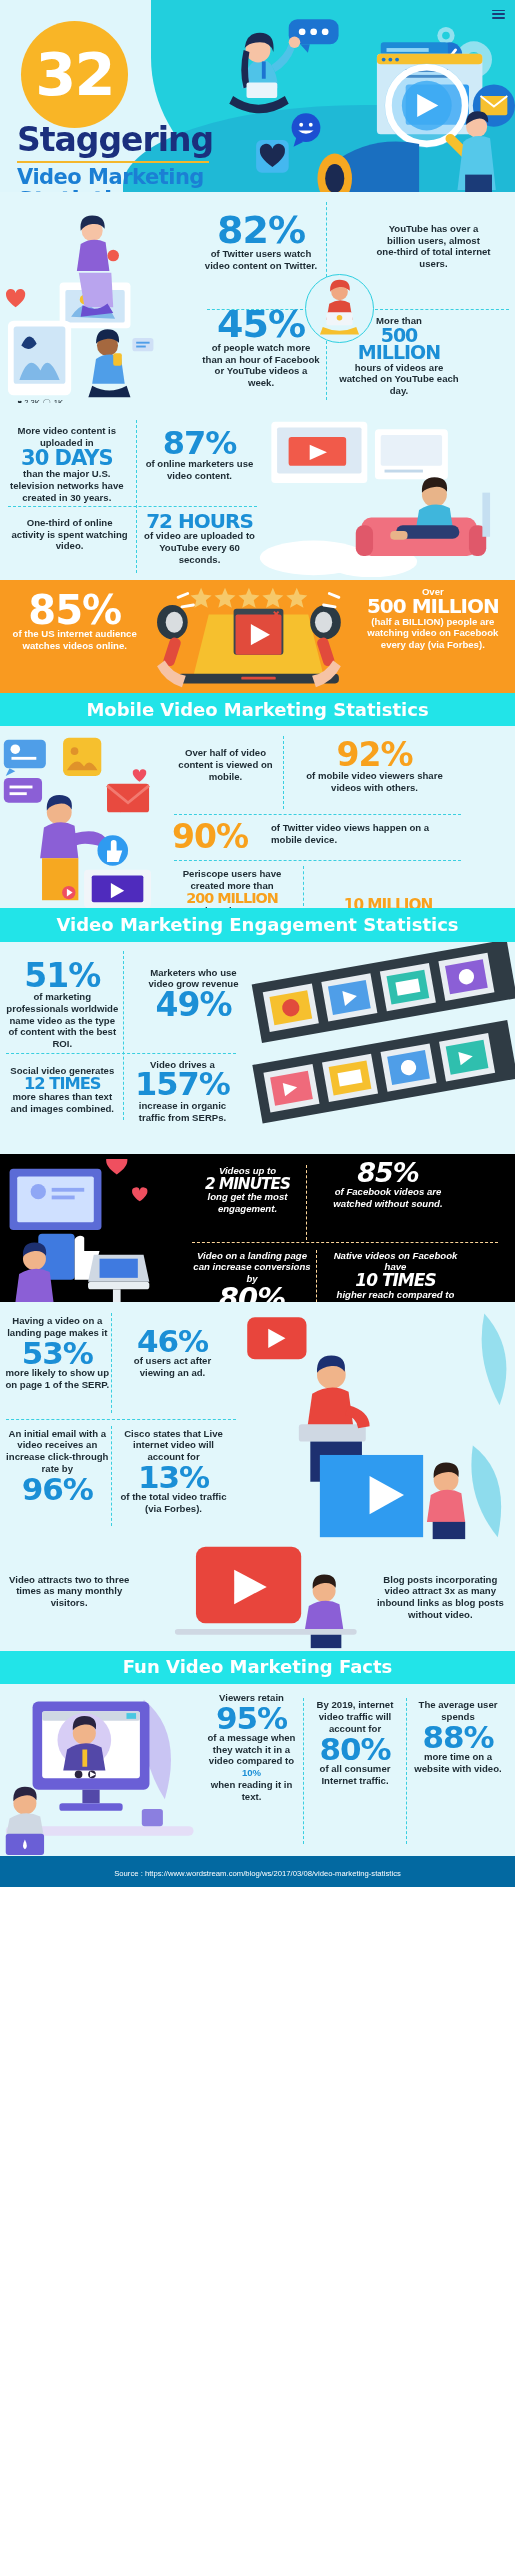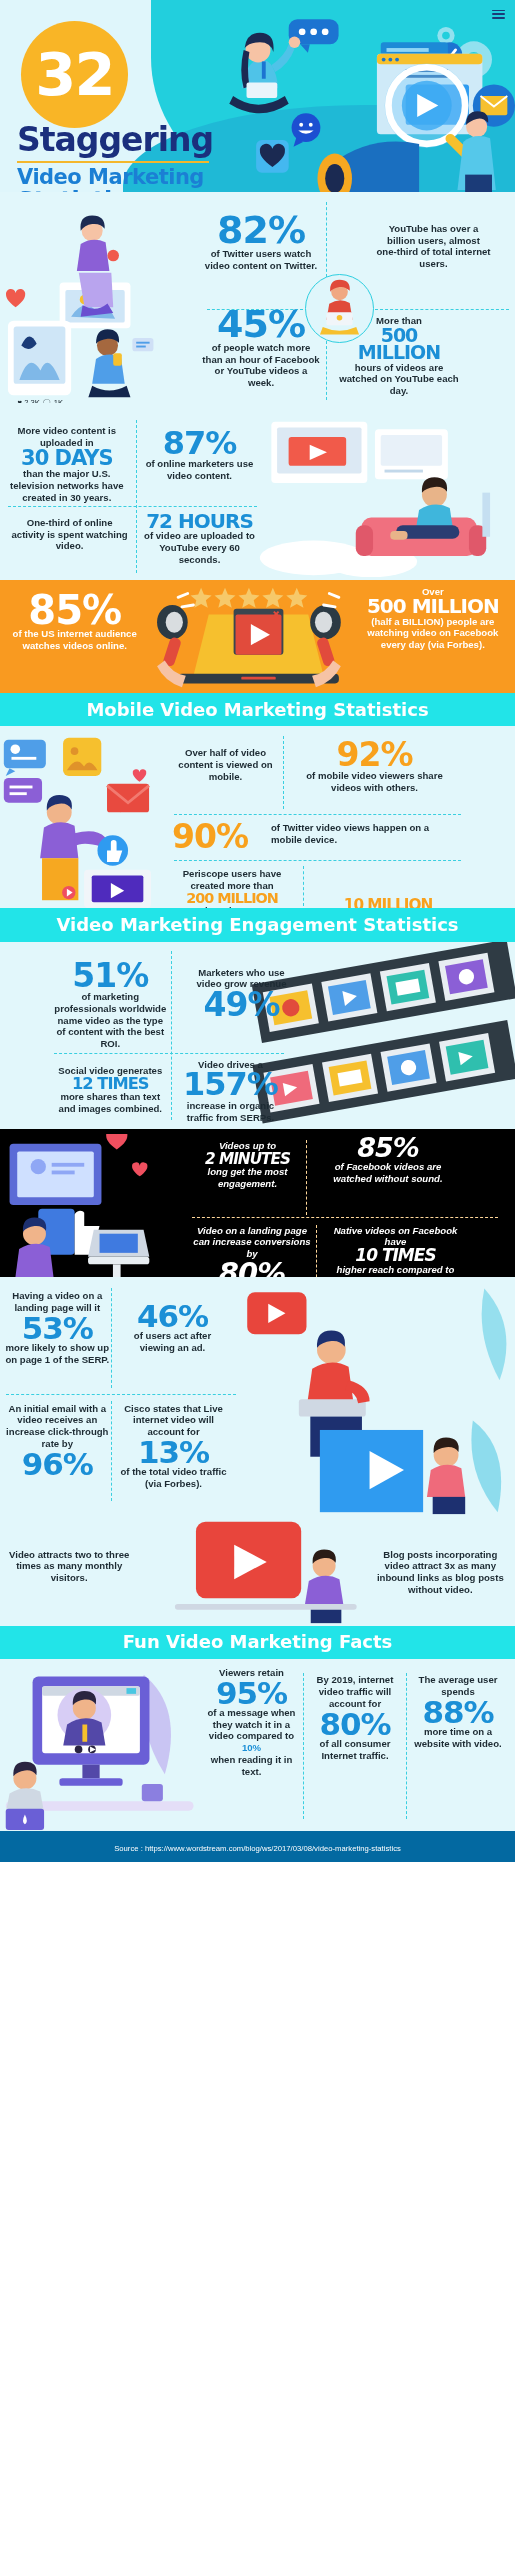--- a/index.html
+++ b/index.html
@@ -148,21 +148,21 @@
   .s3 .c92 { position: absolute; left: 292px; top: 13.4px; width: 165px; }
   .s3 .c92 .big { font-size: 33px; }
   .s3 .c90 { position: absolute; left: 172px; top: 96px; width: 287px; display: flex; align-items: flex-start; gap: 23px; }
   .s3 .c90 .big { font-size: 33px; }
   .s3 .c200 { position: absolute; left: 172px; top: 142px; width: 120px; }
   .s3 .c200 .big { font-size: 14.4px; }
   .s3 .c10m { position: absolute; left: 316px; top: 144px; width: 144px; }
   .s3 .c10m .big { font-size: 15.3px; margin-top: 28px; }
 
   
-  .s4 { height: 187px; margin-left: 48px; }
+  .s4 { height: 212px; }
   .s4 .c51 { position: absolute; left: 3.8px; top: 19px; width: 117px; }
   .s4 .c51 .big { font-size: 33px; }
   .s4 .c49 { position: absolute; left: 137px; top: 25px; width: 113px; }
   .s4 .c49 .big { font-size: 33px; }
   .s4 .c12 { position: absolute; left: 3.8px; top: 123px; width: 117px; }
   .s4 .c12 .big { font-size: 16.3px; }
   .s4 .c157 { position: absolute; left: 126px; top: 117px; width: 113px; }
   .s4 .c157 .big { font-size: 32px; }
   .s4 .art { position: absolute; right: 0; top: 0; width: 278px; height: 187px; }
 
@@ -721,21 +721,21 @@
         <circle cx="228" cy="186" r="13" fill="#f0b48a"></circle>
         <path d="M215 184 q-1 -16 13 -16 q15 0 13 15 q-4 -6 -13 -5 q-9 1 -13 6z" fill="#2a1c16"></path>
         <path d="M212 202 q16 -10 32 -2 l4 30 l-40 0z" fill="#ef6a7b"></path>
         <rect x="214" y="230" width="34" height="18" fill="#1d3070"></rect>
       </g>
 
       <path d="M256 150 q40 30 26 96 q-34 -42 -26 -96z" fill="#49c7e2" opacity="0.55"></path>
     </svg>
 
     <div class="c53 ctr">
-      <div class="cap">Having a video on a landing page will it</div>
+      <div class="cap">Having a video on a landing page makes it</div>
       <div class="big">53%</div>
       <div class="cap">more likely to show up on page 1 of the SERP.</div>
     </div>
     <div class="c46 ctr">
       <div class="big">46%</div>
       <div class="cap">of users act after viewing an ad.</div>
     </div>
     <div class="c96 ctr">
       <div class="cap">An initial email with a video receives an increase click-through rate by</div>
       <div class="big">96%</div>

